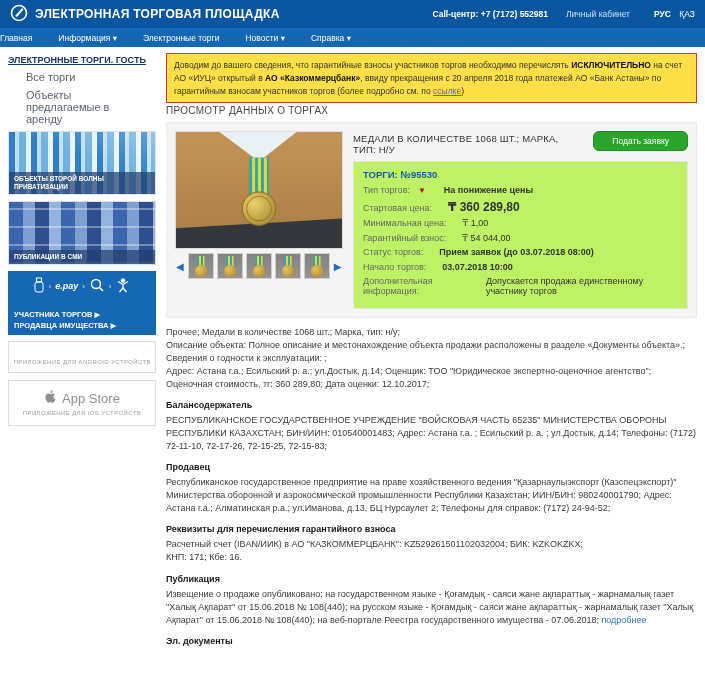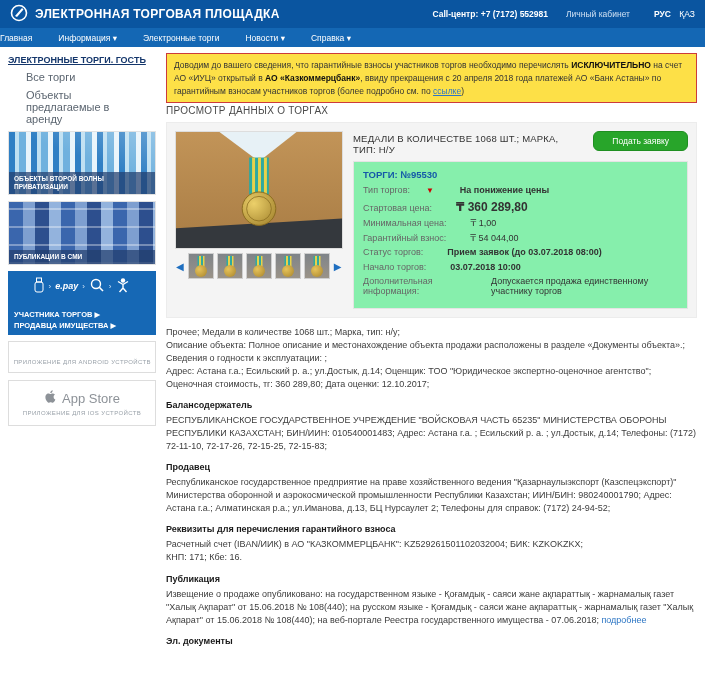--- a/index.html
+++ b/index.html
@@ -72,23 +72,23 @@
   .thumb-arrow { color:#1f6fc0; font-size:10px; background:none; border:none; cursor:pointer; padding:0 1px; }
   .thumb { width:26px; height:26px; position:relative; border:1px solid #cfcfcf; background:linear-gradient(180deg,#7f8489,#9a9388); overflow:hidden; cursor:pointer; }
   .thumb::before { content:""; position:absolute; left:50%; top:2px; width:7px; height:11px; transform:translateX(-50%);
     background:repeating-linear-gradient(90deg,#2fa9a0 0 2px,#e8d24a 2px 4px); }
   .thumb::after { content:""; position:absolute; left:50%; top:11px; width:12px; height:12px; transform:translateX(-50%);
     border-radius:50%; background:radial-gradient(circle at 35% 35%,#e6c35a,#a8842c); }
   .lot-right { flex:1; min-width:0; }
   .lot-head { display:flex; align-items:flex-start; justify-content:space-between; gap:20px; margin-bottom:6px; }
   .lot-title { font-size:9.5px; color:#333; font-weight:normal; letter-spacing:.2px; padding-top:2px; }
   .apply-btn { background:#28a52a; color:#fff; border:1px solid #1f8f21; border-radius:6px; font-size:8.5px; padding:4px 18px; cursor:pointer; white-space:nowrap; font-family:inherit; }
-  .lot-info { background:#86efac; border:1px solid #e4e4e4; padding:7px 9px; }
+  .lot-info { background:#bef264; border:1px solid #e4e4e4; padding:7px 9px; }
   .lot-num { color:#1559a8; font-weight:bold; font-size:9.5px; margin-bottom:5px; }
-  .kv { display:flex; gap:16px; margin:0 0 4.5px; align-items:baseline; }
+  .kv { display:flex; gap:8px; margin:0 0 4.5px; align-items:baseline; }
   .kv .k { color:#666; }
   .kv .v { color:#333;padding-left:8px; }
   .kv .v.b { font-weight:bold; }
   .arrow-down { color:#cc0000; font-size:8px; margin-right:2px; }
   .price-big { font-weight:bold; font-size:12px; color:#222; }
 
   
   .section { margin:8px 0 0; line-height:1.45; }
   .section h3 { font-size:9px; color:#1a1a1a; margin-bottom:2px; }
   .section p { color:#3c3c3c; }

